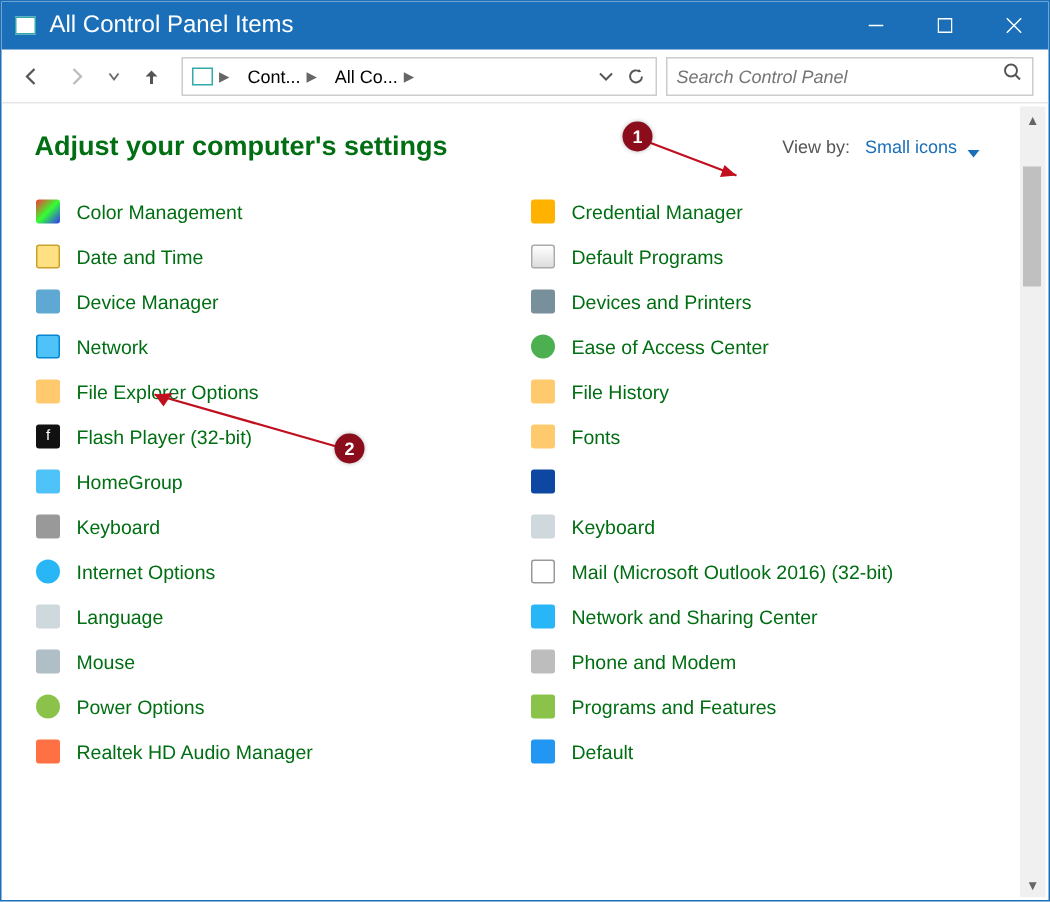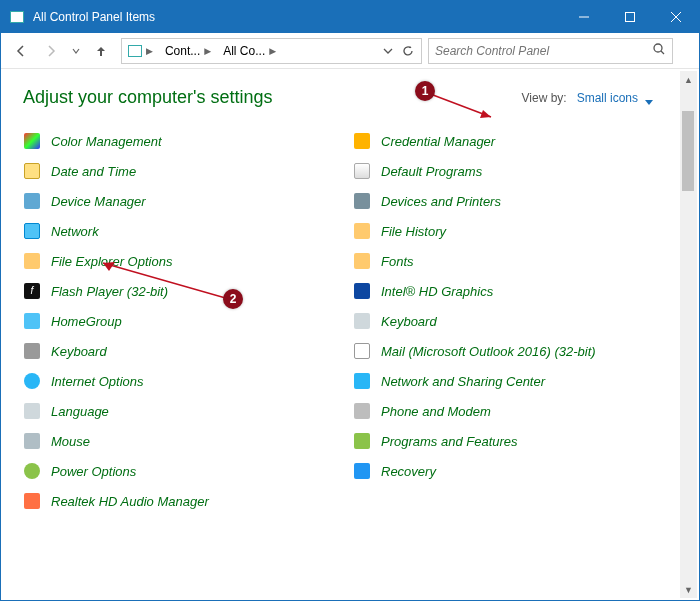--- a/index.html
+++ b/index.html
@@ -1,39 +1,39 @@
 <!DOCTYPE html>
 <html><head>
 <meta charset="utf-8">
 <style>
   * { box-sizing: border-box; margin: 0; padding: 0; font-family: "Segoe UI", Tahoma, sans-serif; }
   body { width: 700px; height: 601px; background: #fff; overflow: hidden; position: relative; border: 1px solid #1a6fb8; }
-  .titlebar { height: 32px; background: #1a6fb8; display: flex; align-items: center; color: #fff; font-size: 12px; }
+  .titlebar { height: 32px; background: #1a6fb8; display: flex; align-items: center; color: #fff; font-size: 16px; }
   .titlebar .appicon { width: 16px; height: 16px; margin: 0 8px; display:flex; align-items:center; justify-content:center;}
   .titlebar .title { flex: 1; }
   .titlebar .winbtn { width: 46px; height: 32px; display: flex; align-items: center; justify-content: center; }
   .toolbar { height: 36px; display: flex; align-items: center; border-bottom: 1px solid #e5e5e5; padding: 0 6px; gap: 2px; }
   .navbtn { width: 28px; height: 28px; display:flex; align-items:center; justify-content:center; color:#666; }
   .navbtn.dropdown { width:18px;}
   .addr { flex:1; display:flex; align-items:center; height:26px; border:1px solid #ccc; margin:0 4px; font-size:12px; overflow:hidden;}
   .crumb { padding:0 6px; display:flex; align-items:center; height:100%; white-space:nowrap;}
   .crumb .chev { margin-left:4px; color:#666; font-size:9px;}
   .addr-ctrls { display:flex; align-items:center; gap:2px; margin-left:auto; padding:0 4px;}
   .addr-ctrls .ab { width:18px; height:18px; display:flex; align-items:center; justify-content:center; color:#666;}
-  .search { width:245px; height:26px; border:1px solid #ccc; display:flex; align-items:center; padding:0 6px; margin-right:20px;}
+  .search { width:245px; height:26px; border:1px solid #ccc; display:flex; align-items:center; padding:0 6px; margin-right:4px;}
   .search input { flex:1; border:none; outline:none; font-size:12px; color:#666; font-style:italic;}
   .search .sicon { color:#555; }
   .content { position:relative; padding: 18px 16px 0 22px; height: calc(100% - 68px); }
   .heading-row { display:flex; align-items:center; justify-content:space-between; margin-bottom:24px; padding-right:30px;}
-  .heading { color:#006e12; font-size:18px; font-weight:400;}
+  .heading { color:#006e12; font-size:18px; font-weight:700;}
   .viewby { font-size:12px; display:flex; align-items:center; gap:10px;}
   .viewby .lbl { color:#555;}
   .viewby .val { color:#1a6fb8; display:flex; align-items:flex-end; gap:4px;}
   .viewby .val::after { content:""; border-left:4px solid transparent; border-right:4px solid transparent; border-top:5px solid #1a6fb8; margin-left:3px;}
-  .grid { display:flex;font-style:italic; }
+  .grid { display:flex; }
   .col { flex:1; display:flex; flex-direction:column; gap:12px; }
   .item { display:flex; align-items:center; gap:10px; font-size:13px; }
   .item .icon { width:18px; height:18px; display:flex; align-items:center; justify-content:center; }
   .item a { color:#006e12; text-decoration:none;}
   .scrollbar { position:absolute; right:2px; top:2px; width:17px; height:calc(100% - 4px); background:#f0f0f0;}
   .scrollbar .up, .scrollbar .dn { height:17px; display:flex; align-items:center; justify-content:center; color:#666; font-size:9px;}
   .scrollbar .thumb { position:absolute; left:2px; width:12px; top:40px; height:80px; background:#c0c0c0;}
   
   .callout { position:absolute; width:20px; height:20px; border-radius:50%; background:#8b0c1b; color:#fff; font-size:12px; font-weight:bold; display:flex; align-items:center; justify-content:center; z-index:10; box-shadow:0 0 3px rgba(0,0,0,.3);}
   .arrow { position:absolute; z-index:9; pointer-events:none;}
@@ -260,35 +260,40 @@
           <a>Default Programs</a>
         </div>
       <div class="item">
           <span class="icon">
             <span class="ic ic-devprn"></span>
           </span>
           <a>Devices and Printers</a>
         </div>
       <div class="item">
           <span class="icon">
+            <span class="ic ic-ease"></span>
+          </span>
+          <a>Ease of Access Center</a>
+        </div>
+      <div class="item">
+          <span class="icon">
             <span class="ic ic-filehist"></span>
           </span>
           <a>File History</a>
         </div>
       <div class="item">
           <span class="icon">
             <span class="ic ic-fonts"></span>
           </span>
           <a>Fonts</a>
         </div>
       <div class="item">
           <span class="icon">
             <span class="ic ic-intel"></span>
           </span>
-          <a>Intel® HD Graphics</a>
         </div>
       <div class="item">
           <span class="icon">
             <span class="ic ic-kbd"></span>
           </span>
           <a>Keyboard</a>
         </div>
       <div class="item">
           <span class="icon">
             <span class="ic ic-mail"></span>
@@ -310,21 +315,21 @@
       <div class="item">
           <span class="icon">
             <span class="ic ic-prog"></span>
           </span>
           <a>Programs and Features</a>
         </div>
       <div class="item">
           <span class="icon">
             <span class="ic ic-recov"></span>
           </span>
-          <a>Recovery</a>
+          <a>Default</a>
         </div>
     </div>
   </div>
 
   <div class="scrollbar">
     <div class="up">▲</div>
     <div class="thumb"></div>
     <div class="dn" style="position:absolute;bottom:0;width:100%;">▼</div>
   </div>
 

